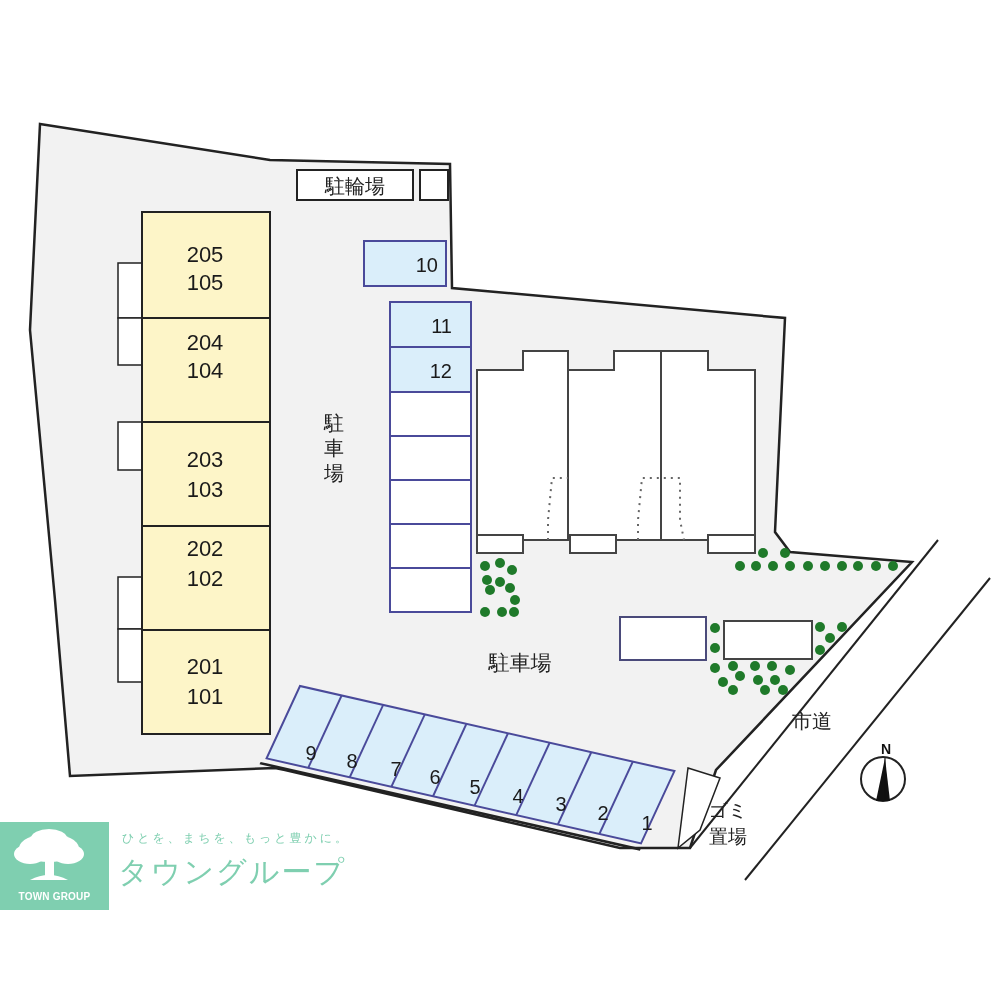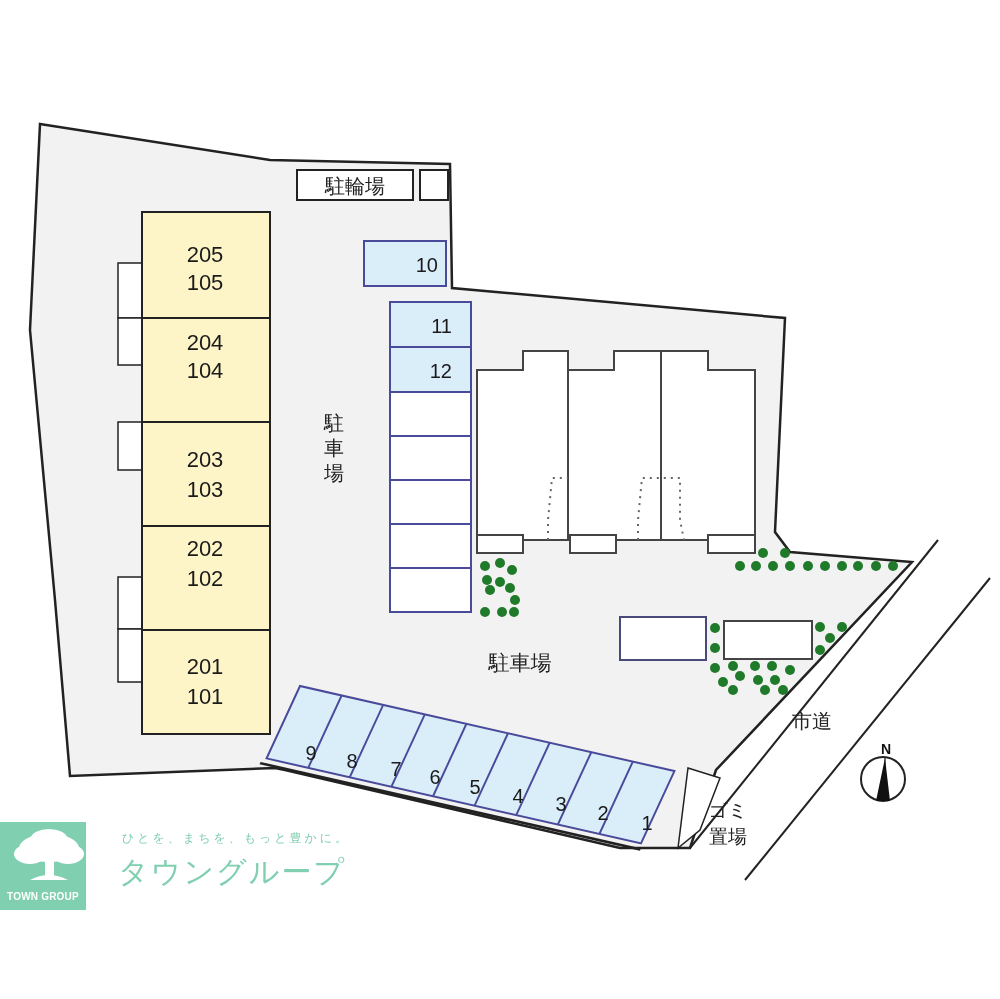--- a/index.html
+++ b/index.html
@@ -1,20 +1,20 @@
 <!DOCTYPE html>
 <html><head>
 <meta charset="utf-8">
 <style>
   html,body{margin:0;padding:0;background:#ffffff;}
   body{width:1000px;height:999px;position:relative;overflow:hidden;font-family:"DejaVu Sans",sans-serif;}
   #plan{position:absolute;left:0;top:0;width:1000px;height:999px;}
   .jp{font-family:"DejaVu Sans",sans-serif;fill:#222;}
   .num{font-family:"Liberation Sans",sans-serif;fill:#1a1a1a;}
-  #logo{position:absolute;left:0;top:822px;width:86px;height:88px;background:#7fcfb0;}
+  #logo{position:absolute;left:0;top:822px;width:109px;height:88px;background:#7fcfb0;}
   #logo .cap{position:absolute;left:0;right:0;bottom:8px;text-align:center;color:#fff;font-family:"Liberation Sans",sans-serif;font-weight:bold;font-size:10px;letter-spacing:0.2px;}
   #tagline{position:absolute;left:122px;top:830px;color:#7fcfb0;font-size:12px;letter-spacing:3px;font-family:"DejaVu Sans",sans-serif;}
   #brand{position:absolute;left:118px;top:852px;color:#7fcfb0;font-size:30px;letter-spacing:2px;font-family:"DejaVu Sans",sans-serif;font-weight:normal;}
 </style>
 </head>
 <body>
 
 <svg id="plan" viewBox="0 0 1000 999" xmlns="http://www.w3.org/2000/svg">
 
   <path d="M40,124 L270,160 L450,164 L452,288 L785,318 L775,532 L790,552 L912,562 L716,770 L690,848 L620,848 L285,770 L275,768 L70,776 L55,600 L30,330 Z" fill="#f2f2f2" stroke="#222" stroke-width="2.5"></path>

